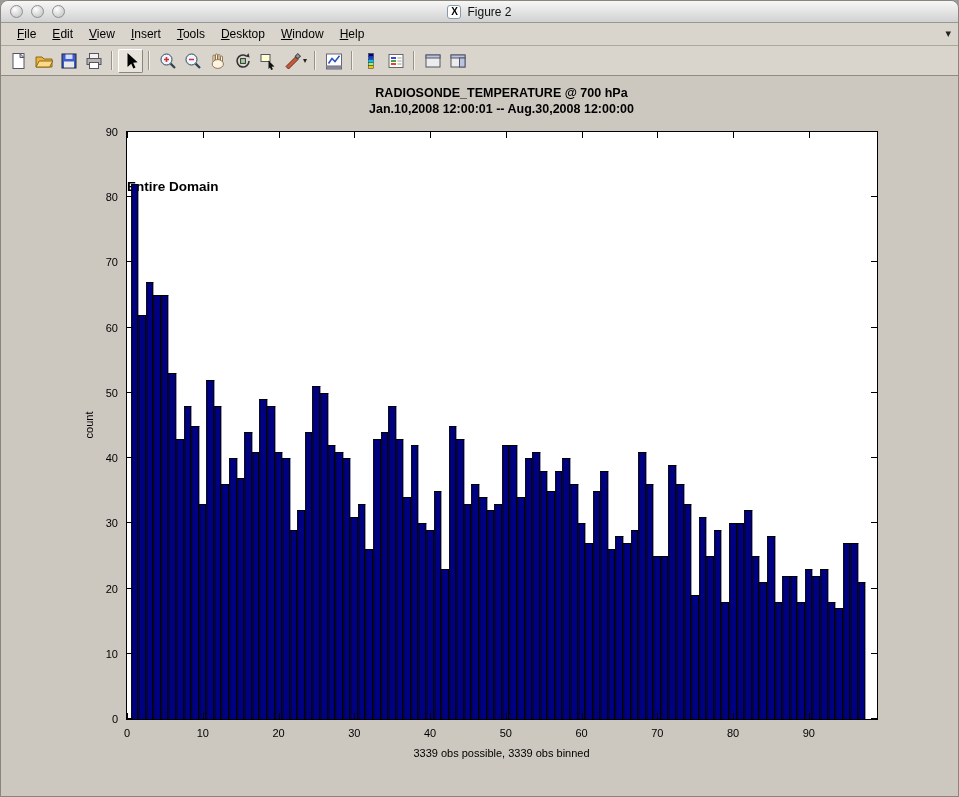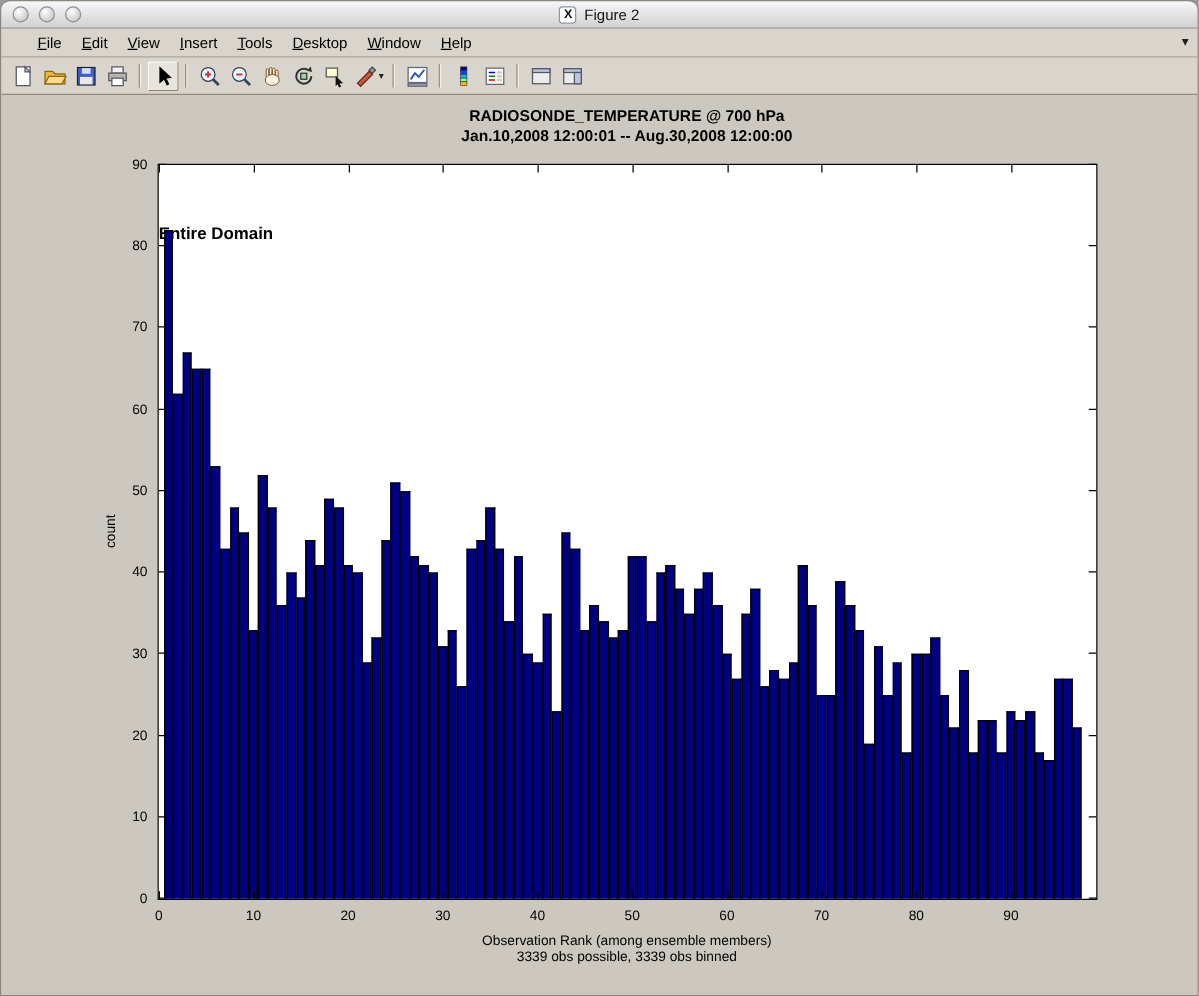--- a/index.html
+++ b/index.html
@@ -29,21 +29,21 @@
   }
   .title-center { margin:0 auto; display:flex; align-items:center; gap:6px; font-size:12px; color:#111; }
   .x11-badge {
     display:inline-flex; align-items:center; justify-content:center;
     width:14px; height:14px; background:#ffffff; border:1px solid #8899aa;
     border-radius:3px; font-weight:bold; font-size:10px; color:#000;
   }
   
   .menubar {
     height:23px; background:#d9d5cd; border-bottom:1px solid #aba79f;
-    display:flex; align-items:center; padding:0 21px; font-size:12px; color:#000;
+    display:flex; align-items:center; padding:0 8px; font-size:12px; color:#000;
     position:relative;
   }
   .menu-item { padding:0 8px; cursor:default; }
   .menu-item u { text-decoration:underline; }
   .menu-overflow { position:absolute; right:7px; top:4px; font-size:11px; color:#222; }
   
   .toolbar {
     height:30px; background:#d9d5cd; border-bottom:1px solid #8f8b83;
     display:flex; align-items:center; padding:0 5px;
   }
@@ -396,19 +396,18 @@
         <div class="ylab" style="bottom: 77.7778%;">70</div>
         <div class="ytick" style="bottom: 88.8889%;"></div>
         <div class="ytickr" style="bottom: 88.8889%;"></div>
         <div class="ylab" style="bottom: 88.8889%;">80</div>
         <div class="ytick" style="bottom: 100%;"></div>
         <div class="ytickr" style="bottom: 100%;"></div>
         <div class="ylab" style="bottom: 100%;">90</div>
       </div>
 
     <div class="xlabel-wrap">
-      <div>Observation Rank (among ensemble members)</div>
       <div>3339 obs possible, 3339 obs binned</div>
     </div>
 
   </div>
 
 </div>
 
 </body></html>

